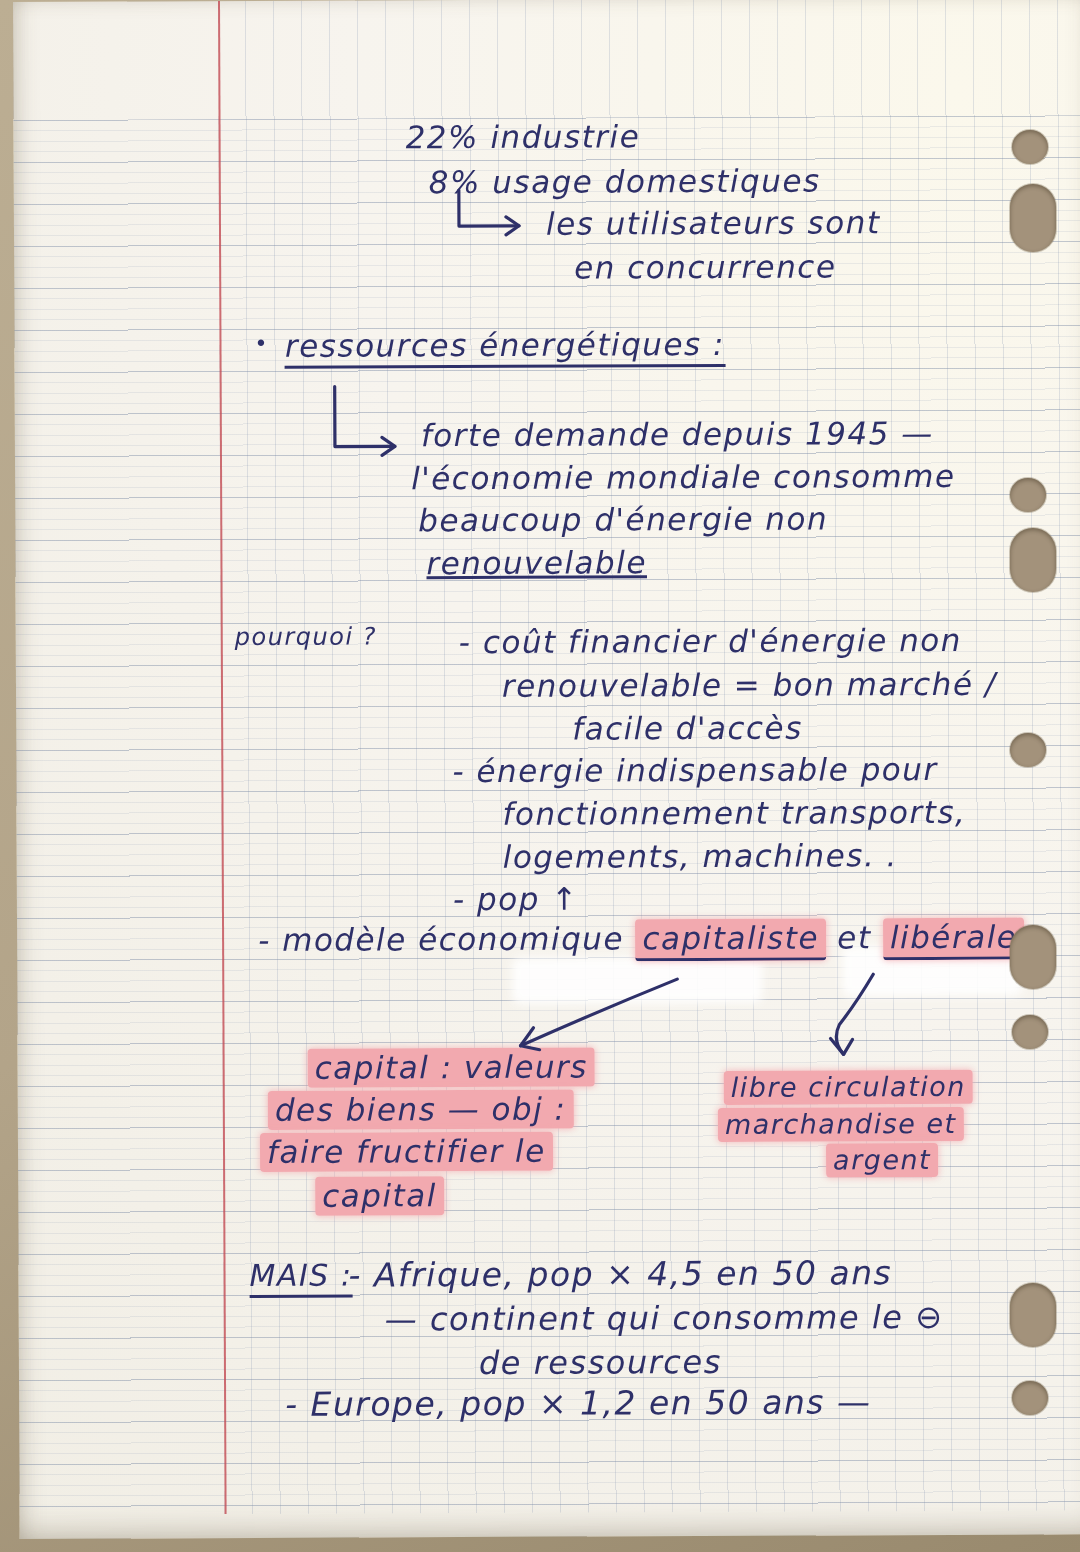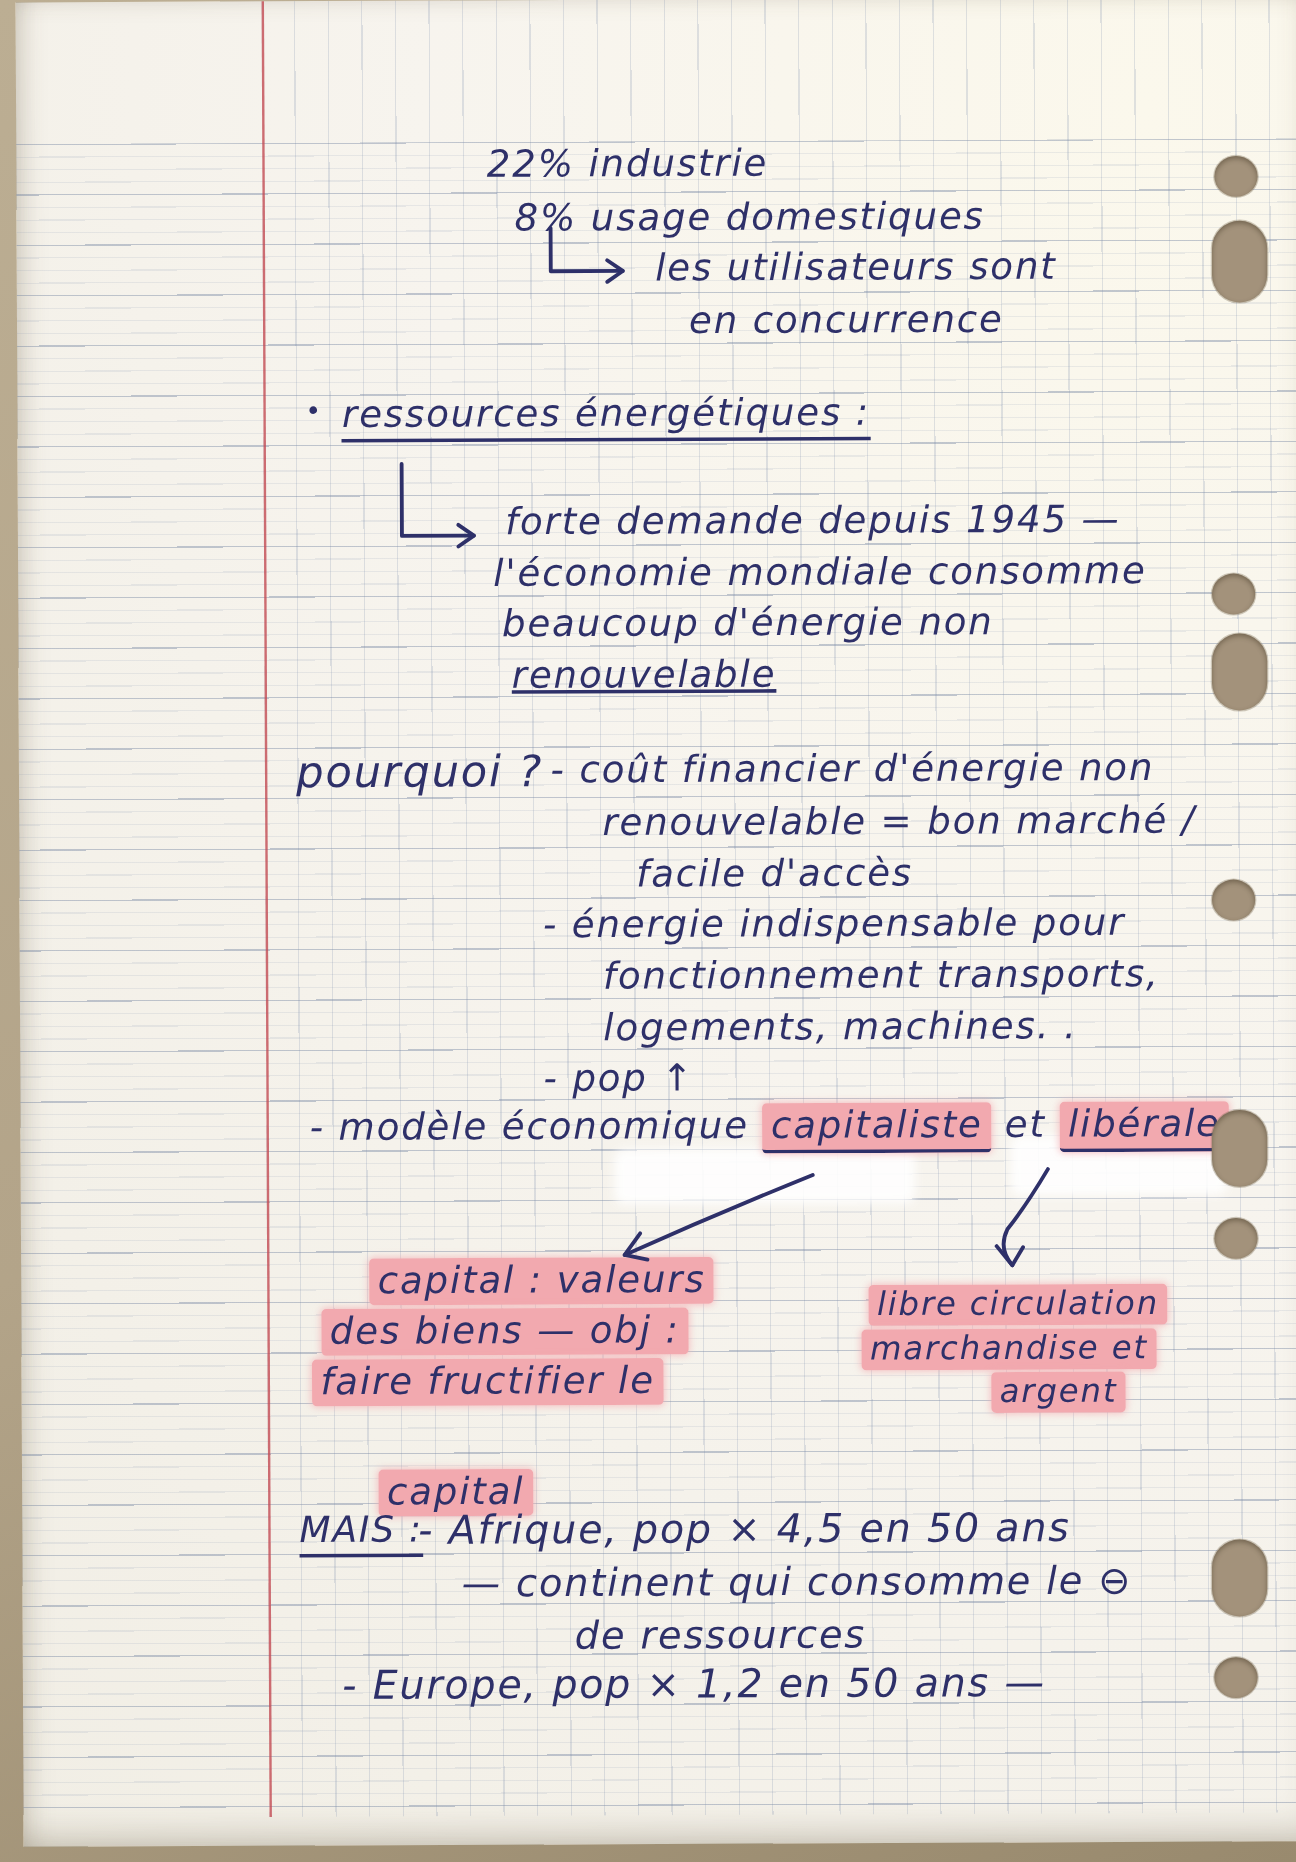--- a/index.html
+++ b/index.html
@@ -69,38 +69,38 @@
 
   <div class="hw" style="left:240px;top:328px;">
     <span class="bullet">•</span><span class="ul">ressources énergétiques :</span>
   </div>
 
   <div class="hw" style="left:406px;top:418px;">forte demande depuis 1945 —</div>
   <div class="hw" style="left:396px;top:461px;">l'économie mondiale consomme</div>
   <div class="hw" style="left:403px;top:503px;">beaucoup d'énergie non</div>
   <div class="hw" style="left:411px;top:546px;text-decoration:underline;">renouvelable</div>
 
-  <div class="hw" style="left:219px;top:623px;font-size:36px;margin-left:12px;">pourquoi ?</div>
+  <div class="hw" style="left:219px;top:623px;font-size:24px;">pourquoi ?</div>
   <div class="hw" style="left:443px;top:625px;">- coût financier d'énergie non</div>
   <div class="hw" style="left:486px;top:669px;">renouvelable = bon marché /</div>
-  <div class="hw" style="left:466px;top:712px;padding-left:48px;">facile d'accès</div>
+  <div class="hw" style="left:508px;top:712px;padding-left:48px;">facile d'accès</div>
 
   <div class="hw" style="left:436px;top:754px;">- énergie indispensable pour</div>
   <div class="hw" style="left:486px;top:797px;">fonctionnement transports,</div>
   <div class="hw" style="left:486px;top:840px;">logements, machines. .</div>
   <div class="hw" style="left:436px;top:882px;">- pop ↑</div>
 
   <div class="hw" style="left:241px;top:922px;">
     <span>- modèle économique </span><span class="hl ul">capitaliste</span><span> et </span><span class="hl ul">libérale</span>
   </div>
 
   <div class="hw" style="left:290px;top:1050px;"><span class="hl">capital : valeurs</span></div>
   <div class="hw" style="left:250px;top:1092px;font-style:italic;"><span class="hl">des biens — obj :</span></div>
   <div class="hw" style="left:242px;top:1134px;"><span class="hl">faire fructifier le</span></div>
-  <div class="hw" style="left:297px;top:1226px;text-align:right;"><span class="hl">capital</span></div>
+  <div class="hw" style="left:297px;top:1178px;text-align:right;"><span class="hl">capital</span></div>
 
   <div class="hw" style="left:706px;top:1073px;font-size:27px;"><span class="hl">libre circulation</span></div>
   <div class="hw" style="left:700px;top:1110px;font-size:27px;"><span class="hl">marchandise et</span></div>
   <div class="hw" style="left:808px;top:1146px;font-size:27px;"><span class="hl">argent</span></div>
 
   <div class="hw" style="left:231px;top:1258px;font-size:30px;"><span class="ul">MAIS :</span></div>
   <div class="hw" style="left:330px;top:1256px;font-size:33px;">- Afrique, pop × 4,5 en 50 ans</div>
   <div class="hw" style="left:366px;top:1301px;font-size:32px;">— continent qui consomme le ⊖</div>
   <div class="hw" style="left:460px;top:1345px;font-size:32px;">de ressources</div>
   <div class="hw" style="left:266px;top:1385px;font-size:33px;">- Europe, pop × 1,2 en 50 ans —</div>

